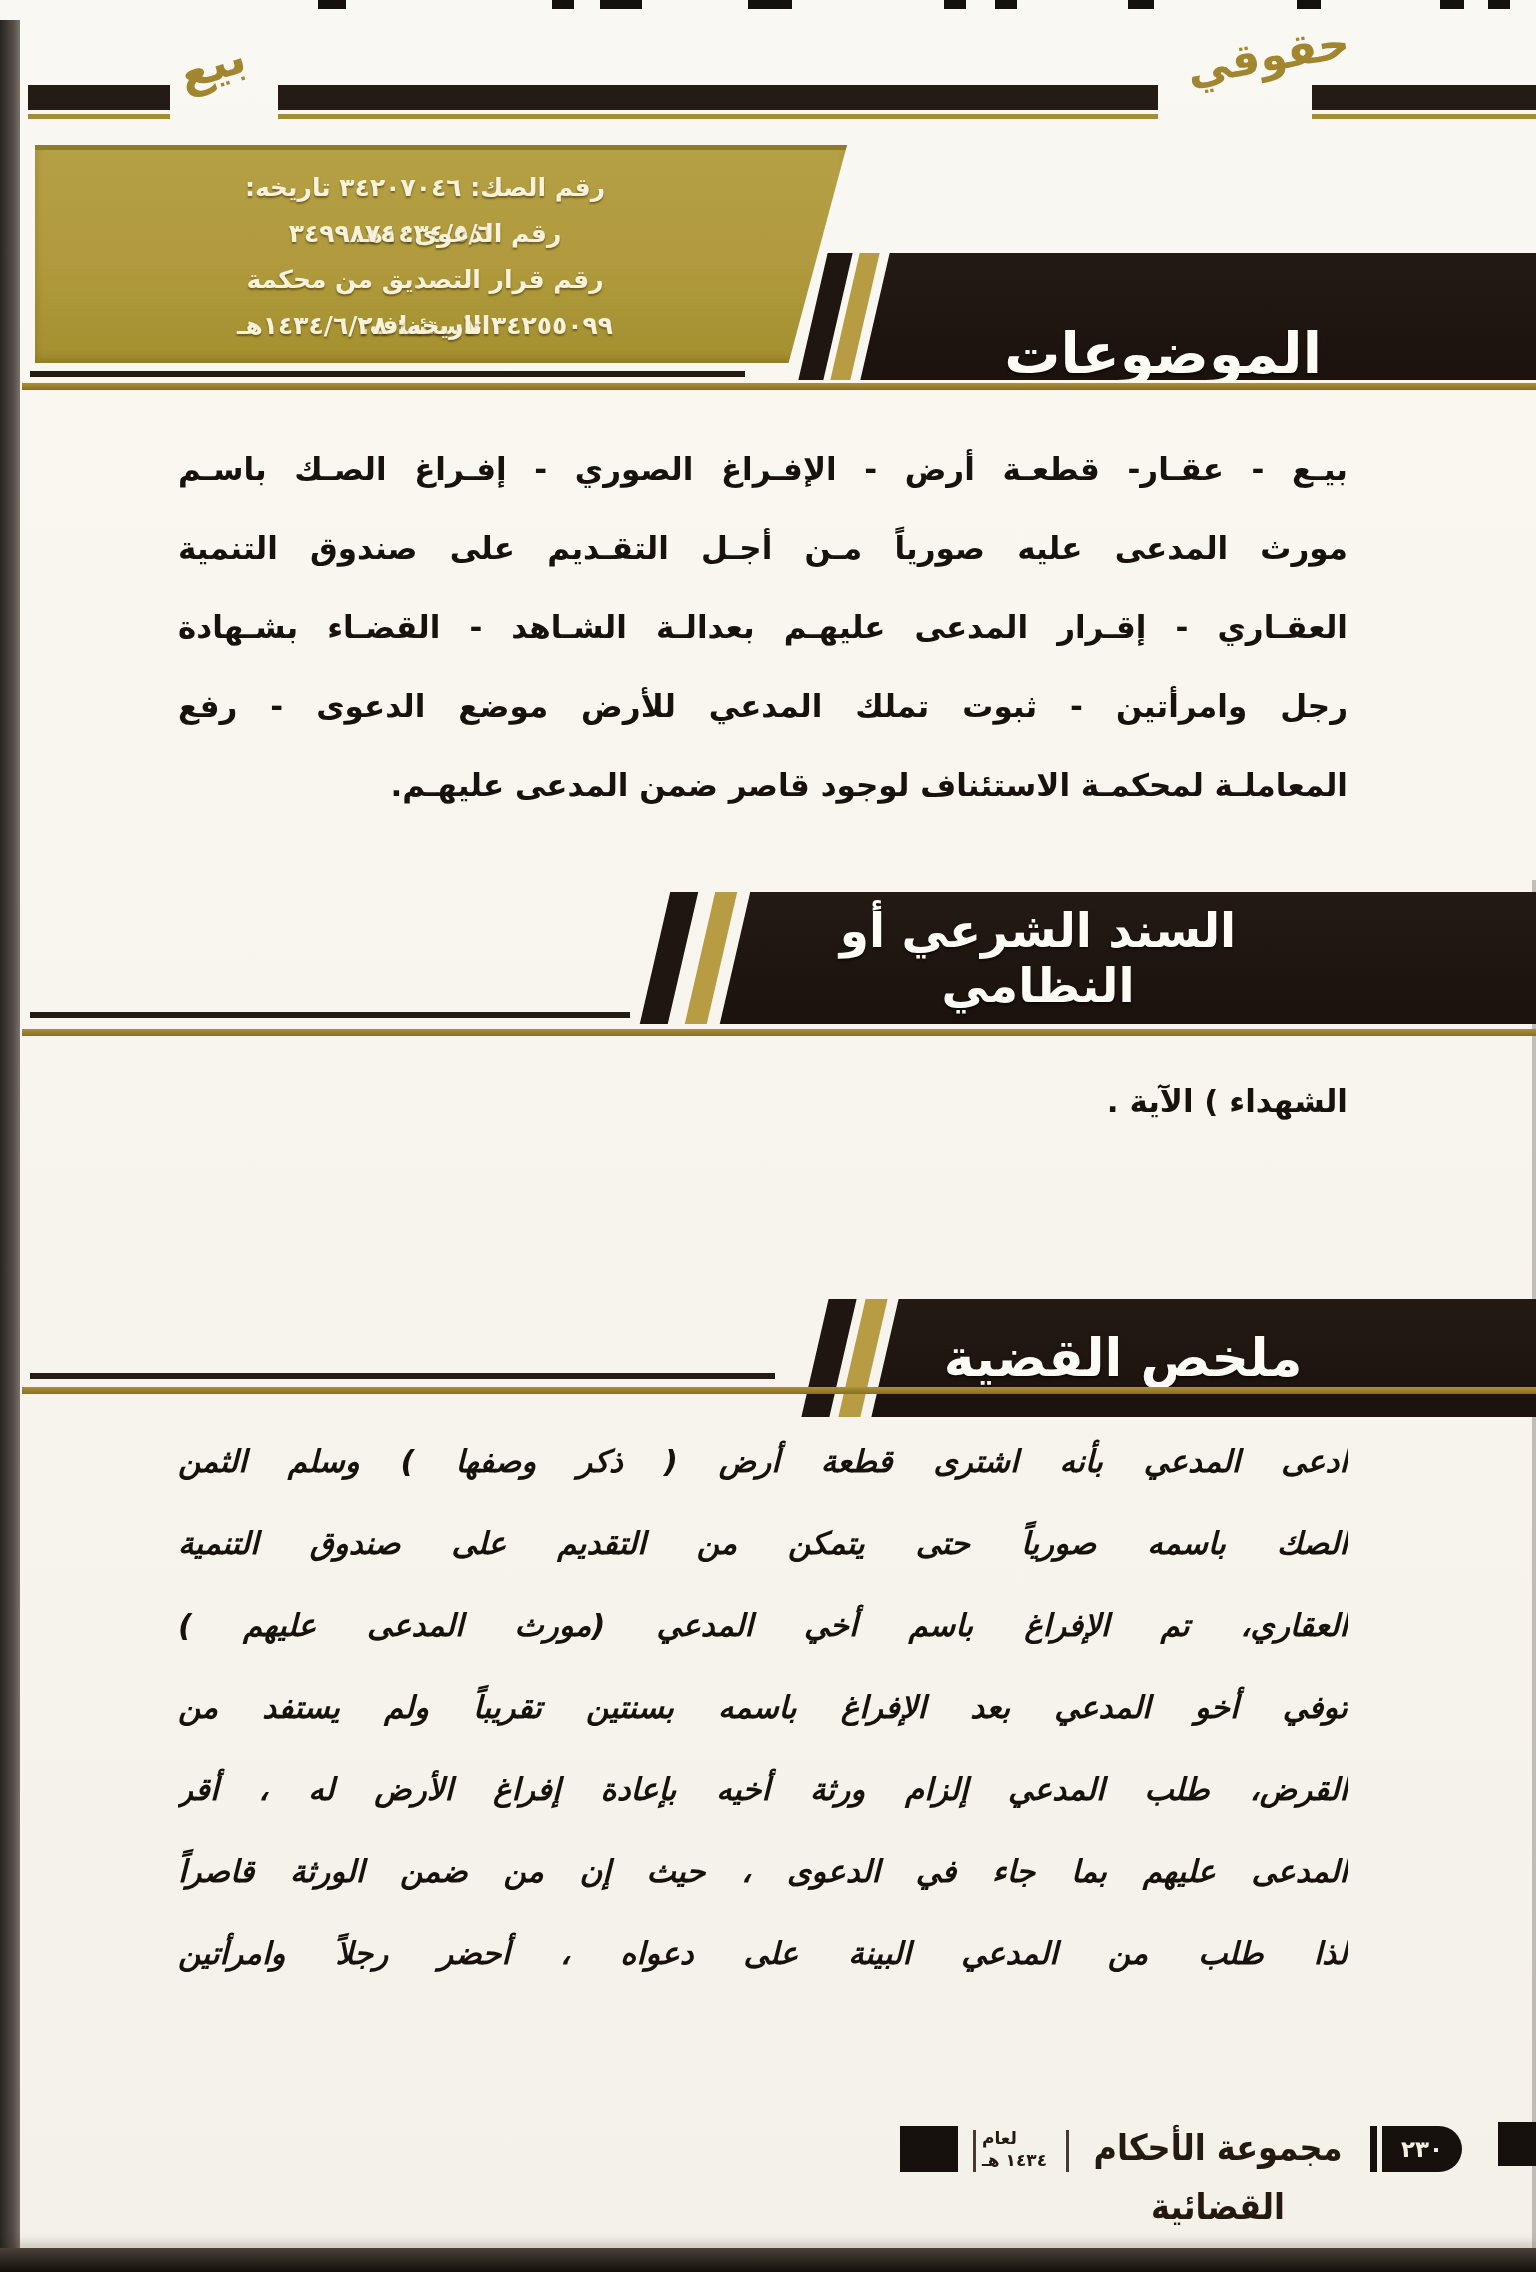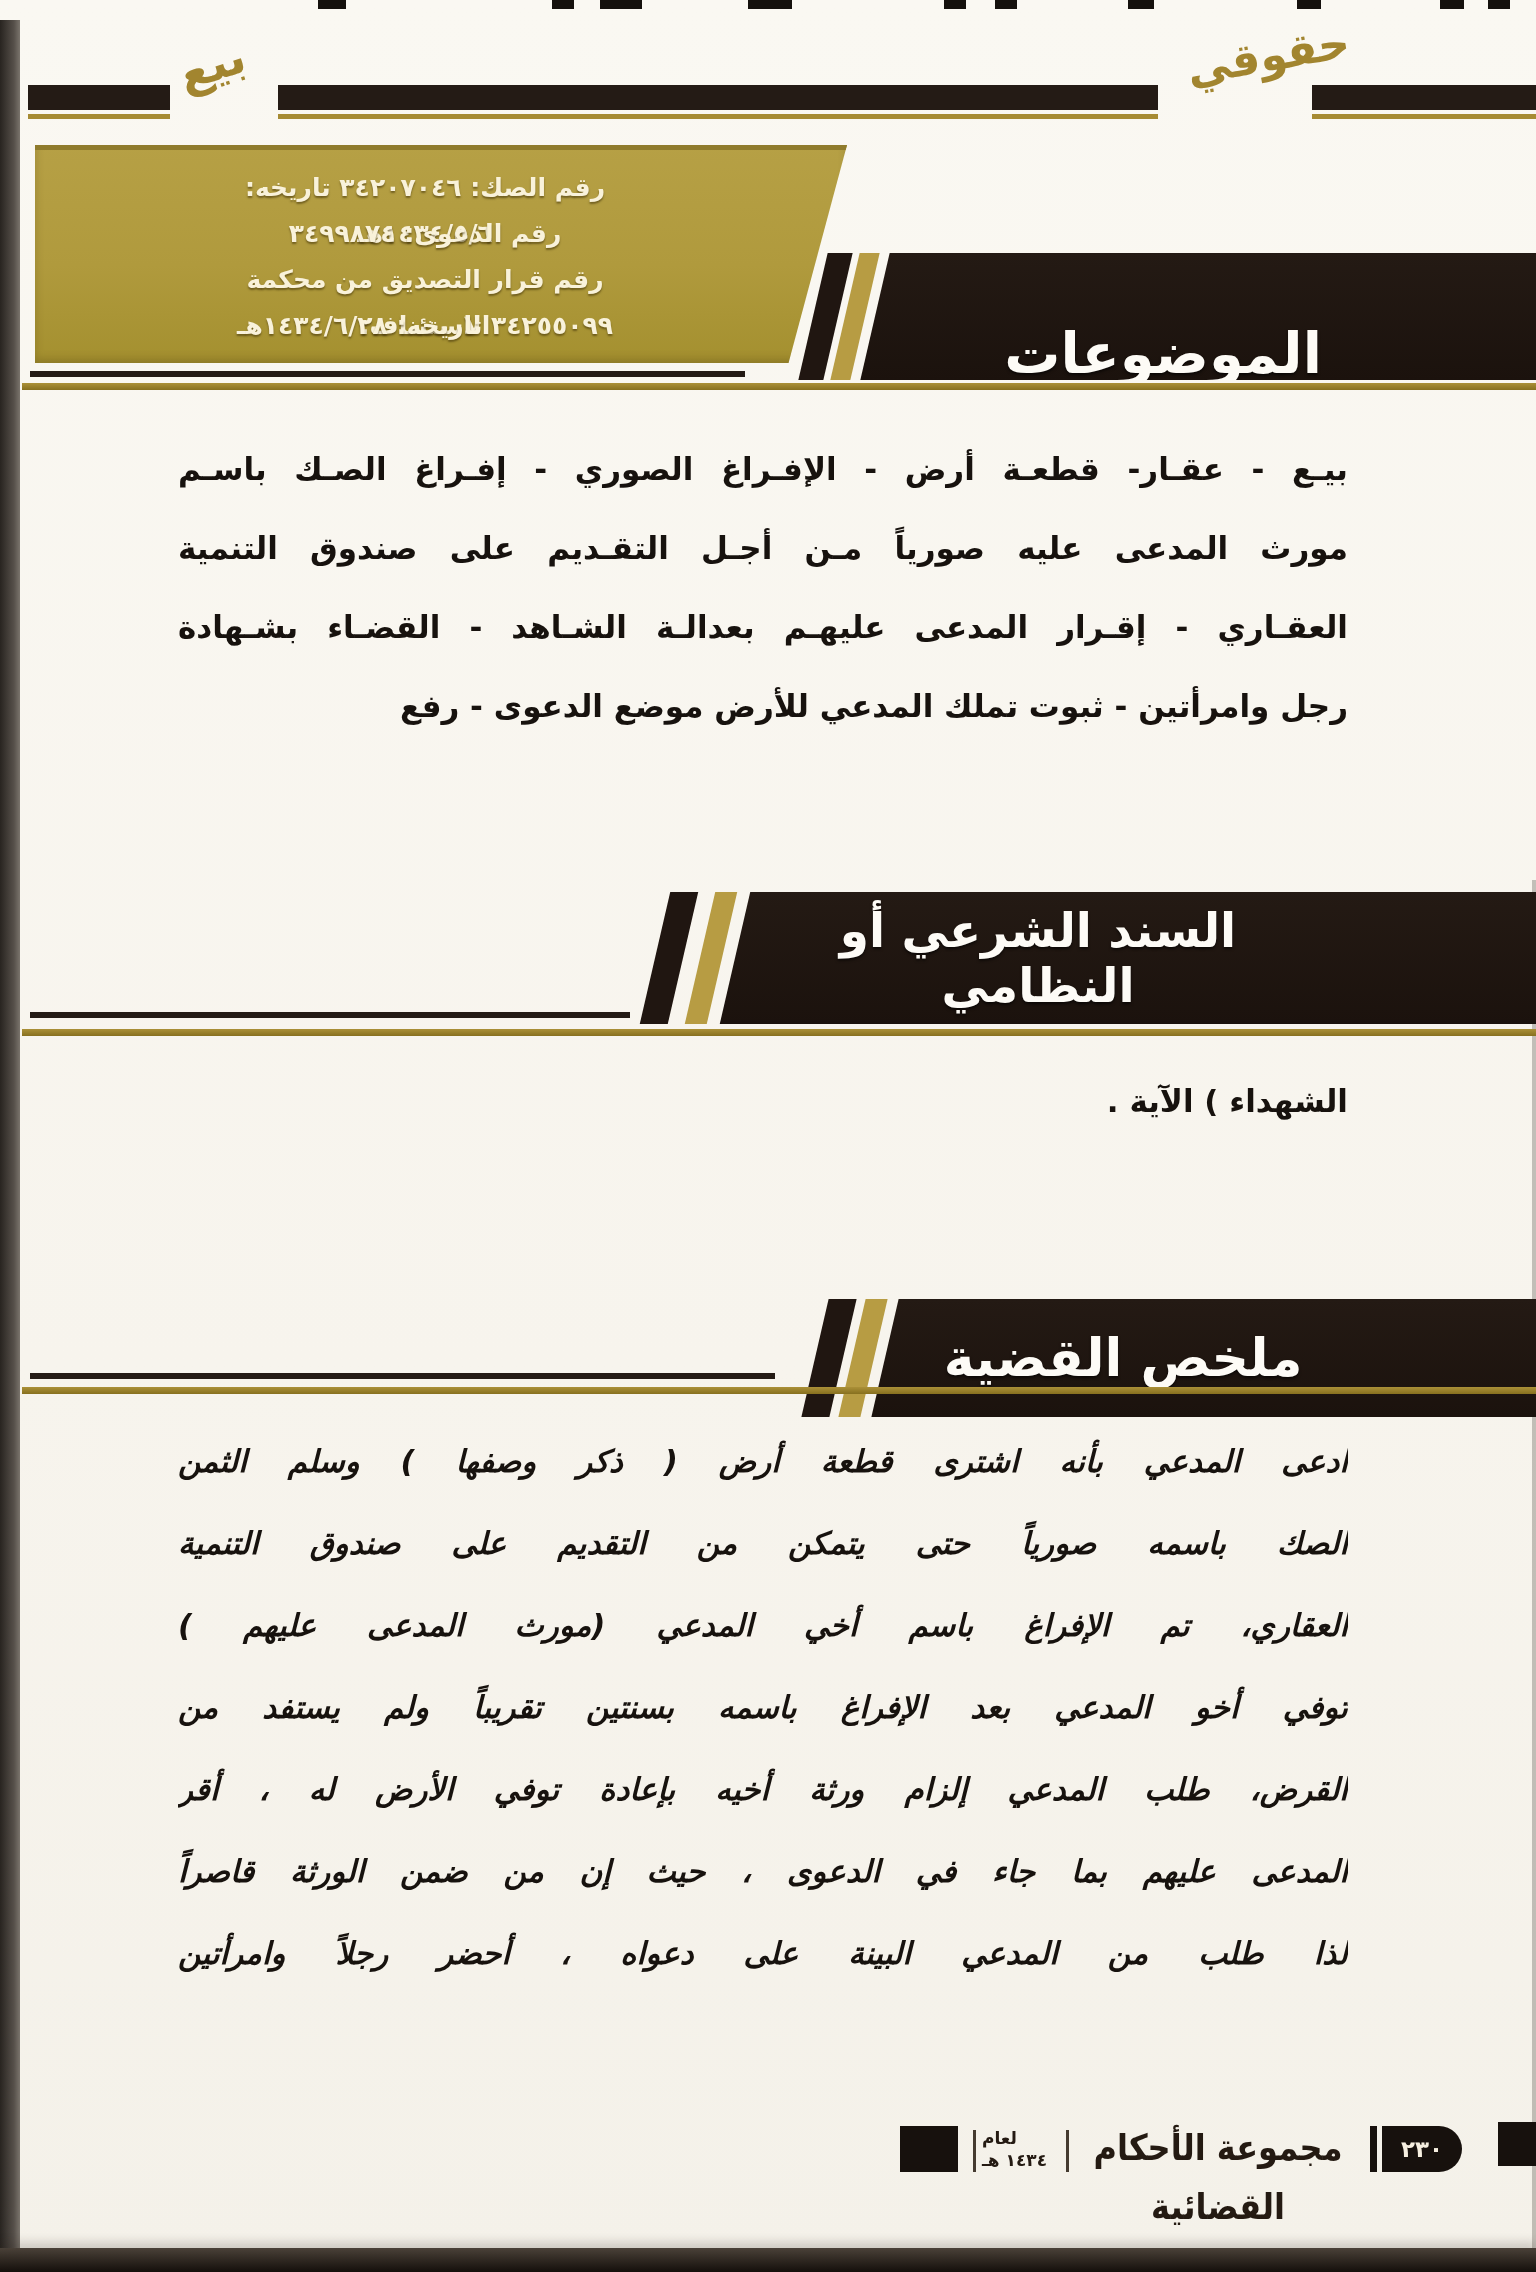--- a/index.html
+++ b/index.html
@@ -109,20 +109,21 @@
     <div class="title" style="left:140px;right:110px;font-size:56px;margin-top:36px;">الموضوعات</div>
   </div>
   <div class="thinline" style="left:30px;top:371px;width:715px;"></div>
   <div class="goldline" style="left:22px;top:383px;width:1514px;"></div>
 
   <div class="body-block sec-topics" style="top:430px;">
       <div class="line">بيـع - عقـار- قطعـة أرض - الإفـراغ الصوري - إفـراغ الصـك باسـم</div>
       <div class="line">مورث المدعى عليه صورياً مـن أجـل التقـديم على صندوق التنمية</div>
       <div class="line">العقـاري - إقـرار المدعى عليهـم بعدالـة الشـاهد - القضـاء بشـهادة</div>
       <div class="line">رجل وامرأتين - ثبوت تملك المدعي للأرض موضع الدعوى - رفع</div>
+      <div class="line">المعاملـة لمحكمـة الاستئناف لوجود قاصر ضمن المدعى عليهـم.</div>
     </div>
 
   <div class="banner" style="left:600px;top:892px;width:936px;height:132px;">
     <div class="piece sliver" style="left:55px;width:28px;"></div>
     <div class="piece stripe" style="left:100px;width:22px;"></div>
     <div class="piece bbody" style="left:135px;width:880px;"></div>
     <div class="title" style="left:160px;right:220px;font-size:47px;">السند الشرعي أو النظامي</div>
   </div>
   <div class="thinline" style="left:30px;top:1012px;width:600px;"></div>
   <div class="goldline" style="left:22px;top:1029px;width:1514px;"></div>
@@ -138,21 +139,21 @@
     <div class="title" style="left:160px;right:200px;font-size:52px;">ملخص القضية</div>
   </div>
   <div class="thinline" style="left:30px;top:1373px;width:745px;"></div>
   <div class="goldline" style="left:22px;top:1387px;width:1514px;"></div>
 
   <div class="body-block sec-summary" style="top:1420px;font-style:italic;">
       <div class="line">ادعى المدعي بأنه اشترى قطعة أرض ( ذكر وصفها ) وسلم الثمن</div>
       <div class="line">الصك باسمه صورياً حتى يتمكن من التقديم على صندوق التنمية</div>
       <div class="line">العقاري، تم الإفراغ باسم أخي المدعي (مورث المدعى عليهم )</div>
       <div class="line">توفي أخو المدعي بعد الإفراغ باسمه بسنتين تقريباً ولم يستفد من</div>
-      <div class="line">القرض، طلب المدعي إلزام ورثة أخيه بإعادة توفي الأرض له ، أقر</div>
+      <div class="line">القرض، طلب المدعي إلزام ورثة أخيه بإعادة إفراغ الأرض له ، أقر</div>
       <div class="line">المدعى عليهم بما جاء في الدعوى ، حيث إن من ضمن الورثة قاصراً</div>
       <div class="line">لذا طلب من المدعي البينة على دعواه ، أحضر رجلاً وامرأتين</div>
     </div>
 
   <div class="f-square"></div>
   <div class="f-div" style="left:973px;"></div>
   <div class="f-year">
     <div>لعام</div>
     <div>١٤٣٤ هـ</div>
   </div>

